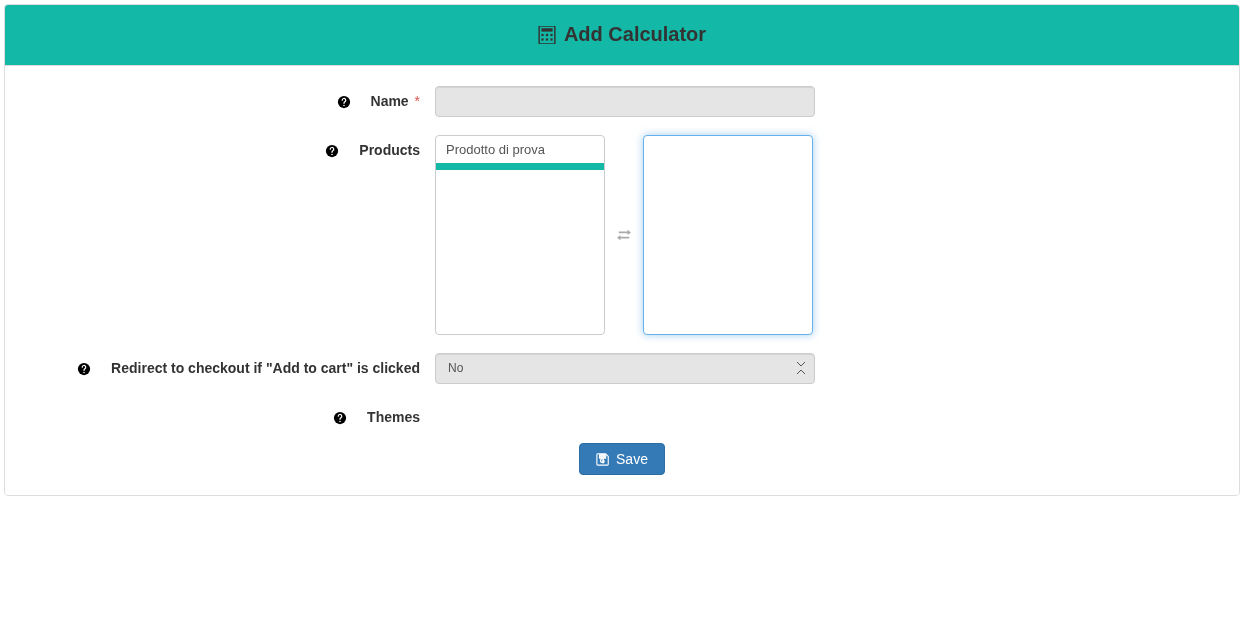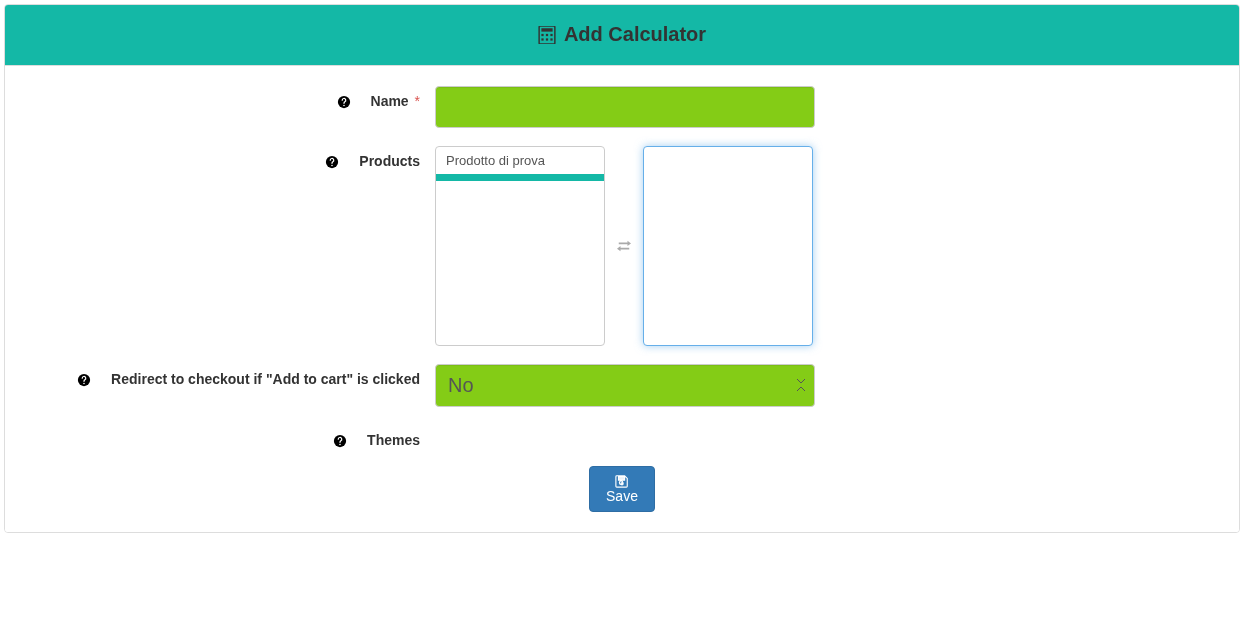--- a/index.html
+++ b/index.html
@@ -64,24 +64,24 @@
       color: #d9534f;
       margin-left: 2px;
       font-weight: normal;
     }
     .form-control-wrap {
       width: 380px;
     }
     .form-control {
       width: 100%;
       padding: 6px 12px;
-      font-size: 20px;
+      font-size: 12px;
       line-height: 1.42857143;
       color: #555;
-      background: #84cc16;
+      background: #e5e5e5;
       border: 1px solid #ccc;
       border-radius: 4px;
       box-shadow: inset 0 1px 1px rgba(0,0,0,.075);
     }
     textarea.form-control {
       height: 100px;
       resize: vertical;
     }
     select.form-control {
       -webkit-appearance: none;
@@ -139,28 +139,28 @@
       align-items: center;
       gap: -2px;
     }
     .btn-row {
       text-align: center;
       margin-top: 10px;
     }
     .btn-primary {
       display: inline-flex;
       align-items: center;
+      gap: 6px;
       background: #337ab7;
       border: 1px solid #2e6da4;
       color: #fff;
       padding: 7px 16px;
       font-size: 14px;
       border-radius: 4px;
       cursor: pointer;
-      flex-direction: column;
     }
     svg { display: block; }
     .label-text { text-align: right; }
   </style>
 </head>
 <body>
 
 <div class="panel">
   <div class="panel-header">
     <h3>

